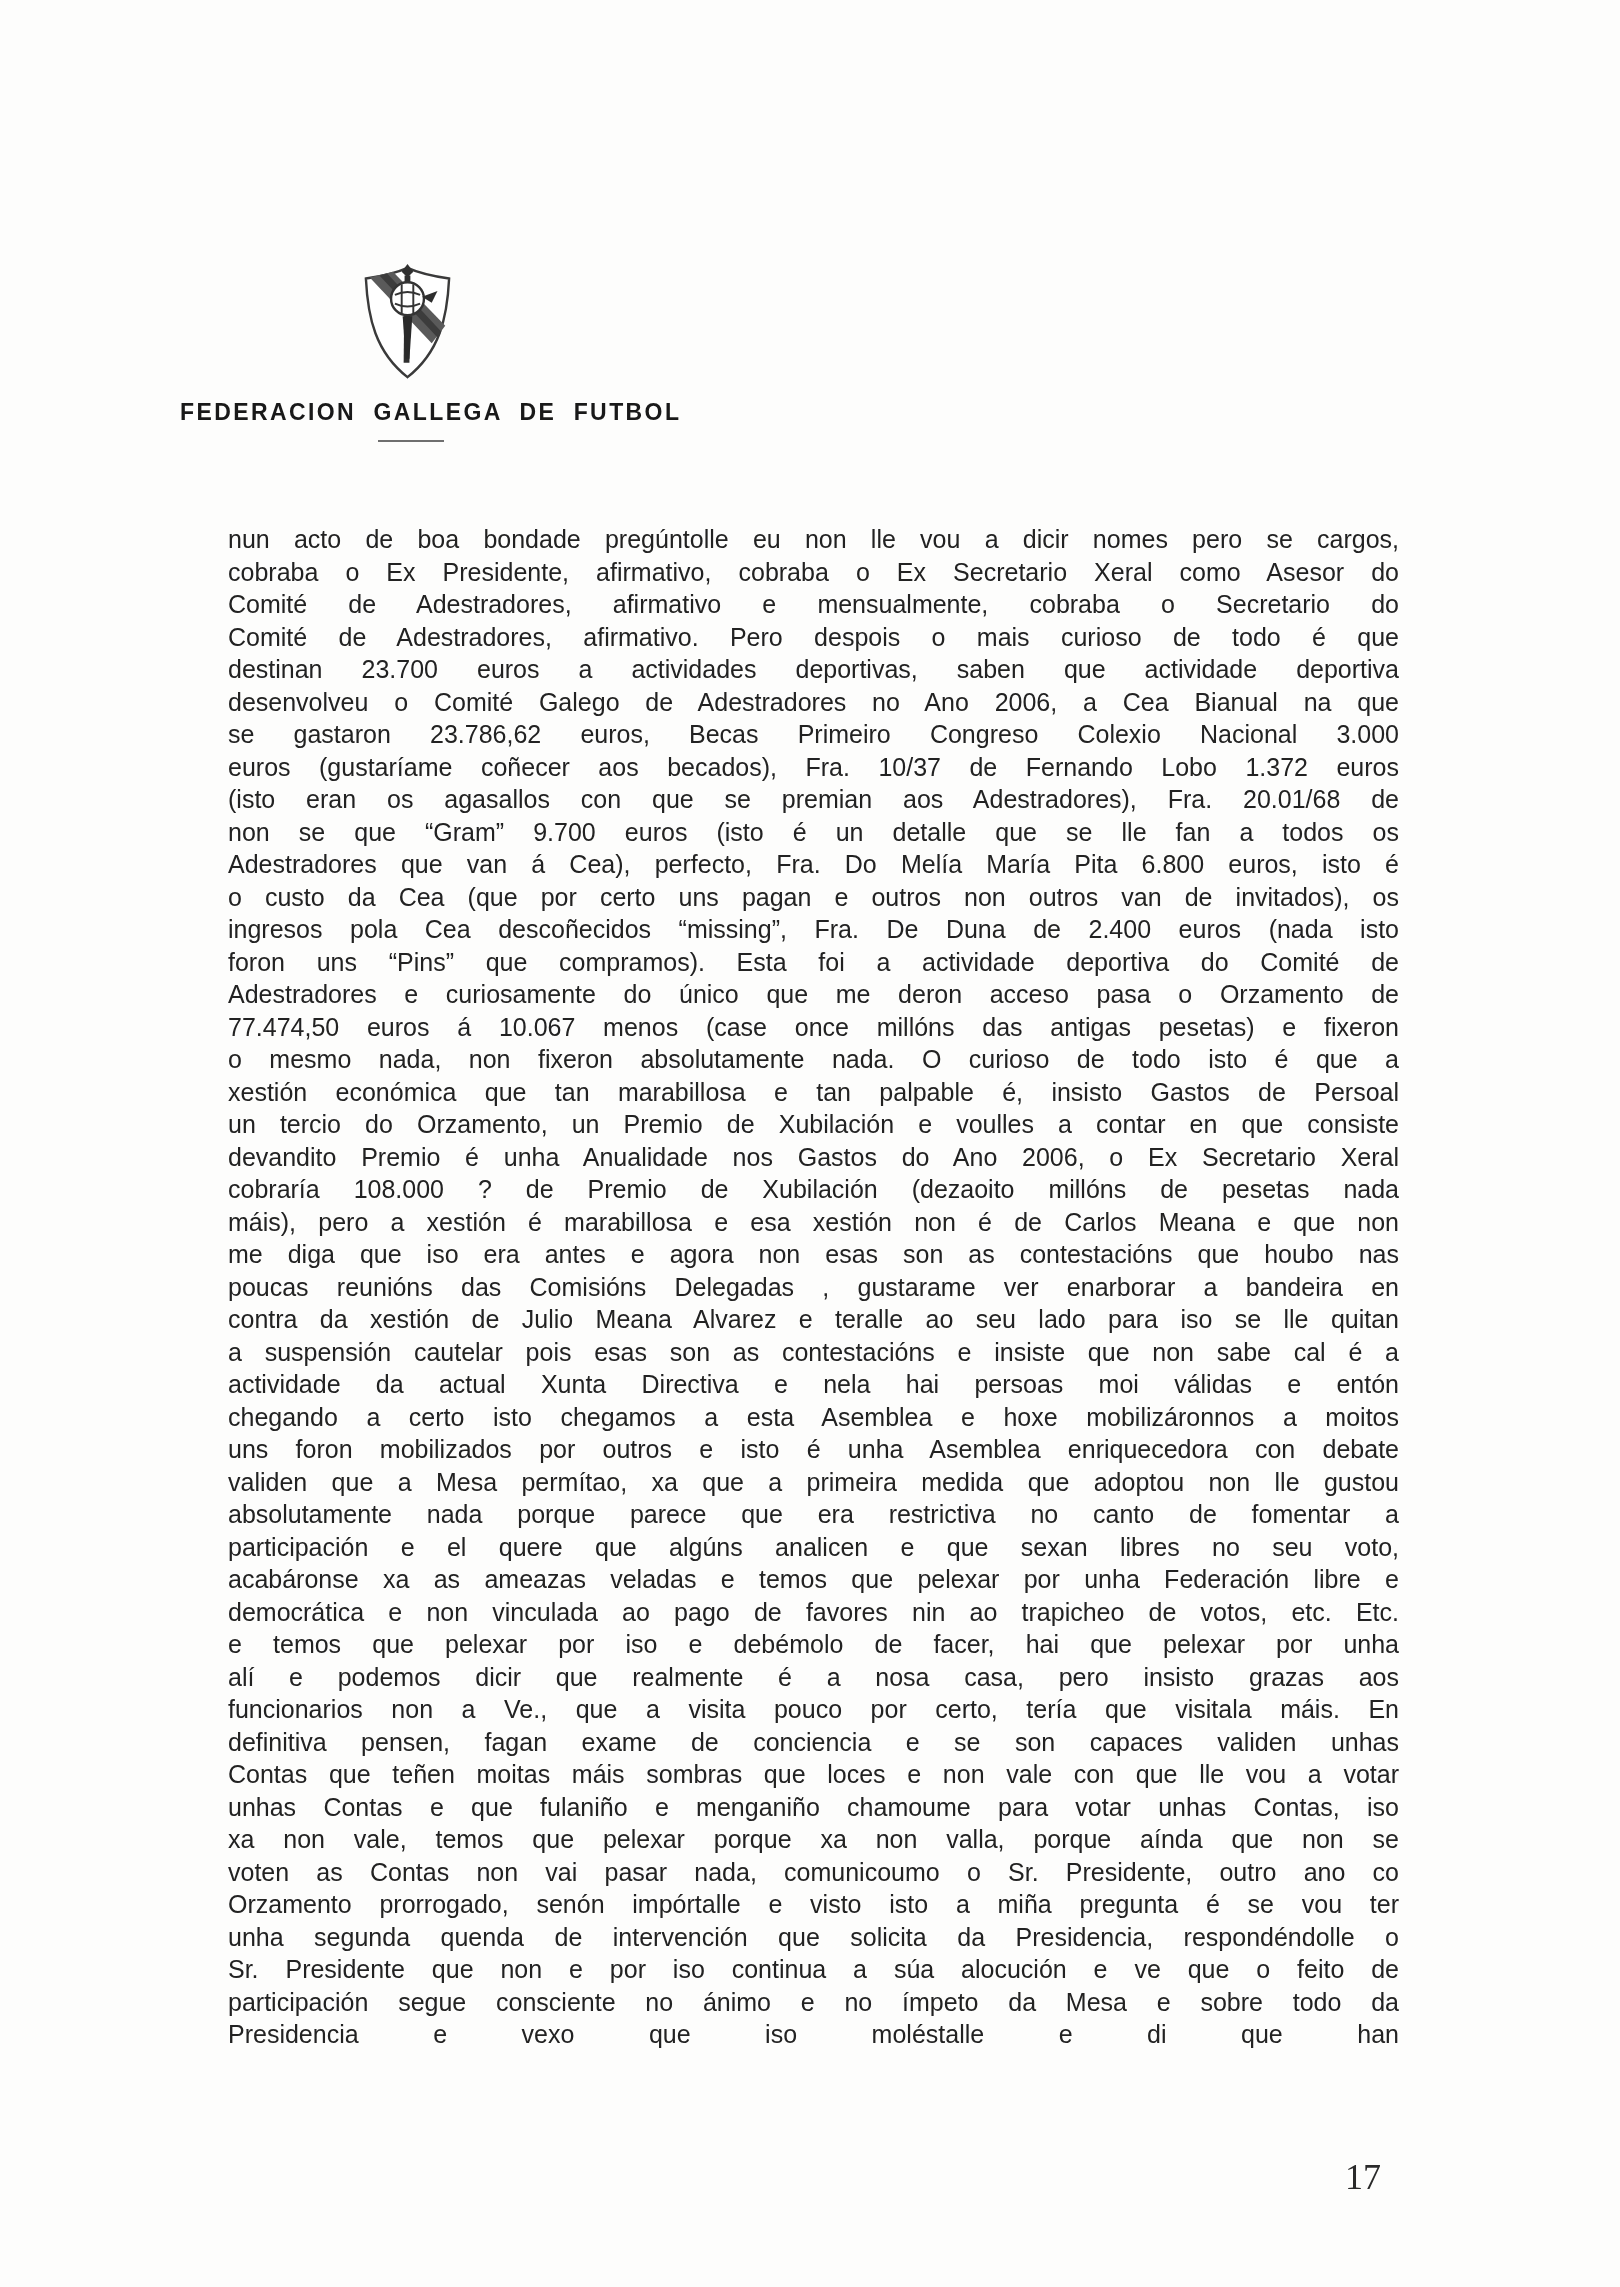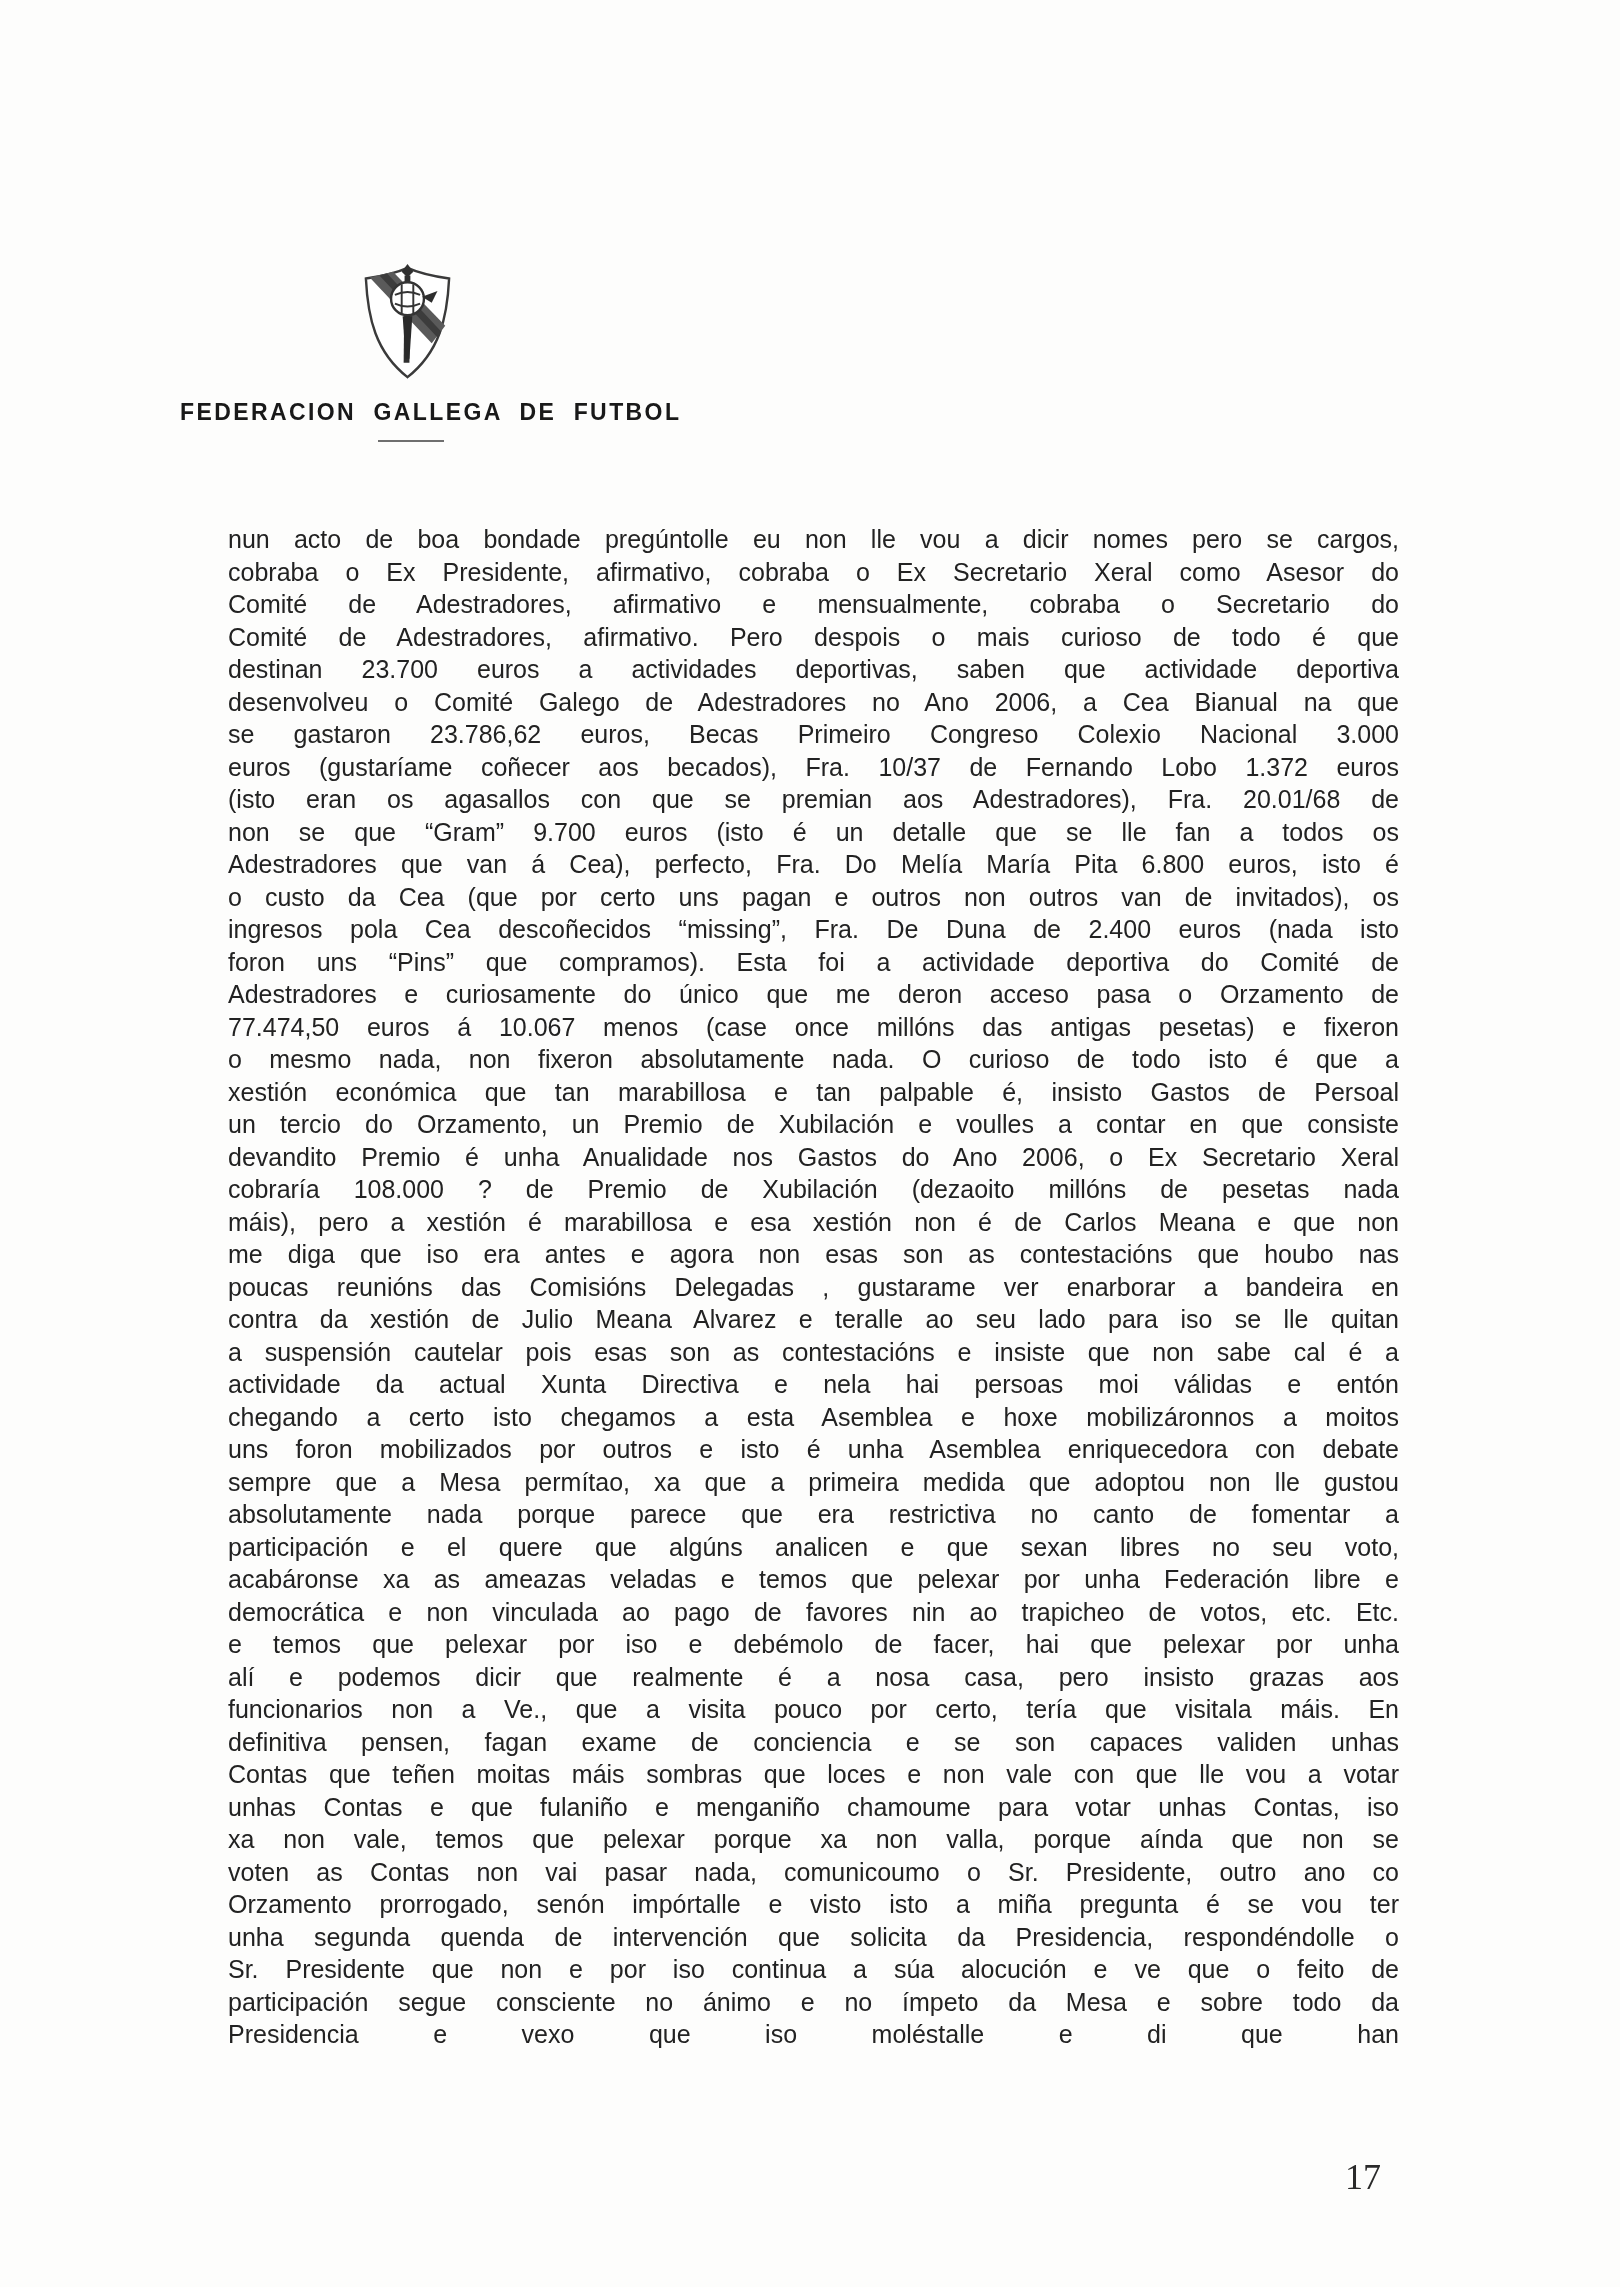--- a/index.html
+++ b/index.html
@@ -121,21 +121,21 @@
       <div class="body-line">devandito Premio é unha Anualidade nos Gastos do Ano 2006, o Ex Secretario Xeral</div>
       <div class="body-line">cobraría 108.000 ? de Premio de Xubilación (dezaoito millóns de pesetas nada</div>
       <div class="body-line">máis), pero a xestión é marabillosa e esa xestión non é de Carlos Meana e que non</div>
       <div class="body-line">me diga que iso era antes e agora non esas son as contestacións que houbo nas</div>
       <div class="body-line">poucas reunións das Comisións Delegadas , gustarame ver enarborar a bandeira en</div>
       <div class="body-line">contra da xestión de Julio Meana Alvarez e teralle ao seu lado para iso se lle quitan</div>
       <div class="body-line">a suspensión cautelar pois esas son as contestacións e insiste que non sabe cal é a</div>
       <div class="body-line">actividade da actual Xunta Directiva e nela hai persoas moi válidas e entón</div>
       <div class="body-line">chegando a certo isto chegamos a esta Asemblea e hoxe mobilizáronnos a moitos</div>
       <div class="body-line">uns foron mobilizados por outros e isto é unha Asemblea enriquecedora con debate</div>
-      <div class="body-line">sempre que a Mesa permítao, xa que a primeira medida que adoptou non lle gustou</div>
+      <div class="body-line">validen que a Mesa permítao, xa que a primeira medida que adoptou non lle gustou</div>
       <div class="body-line">absolutamente nada porque parece que era restrictiva no canto de fomentar a</div>
       <div class="body-line">participación e el quere que algúns analicen e que sexan libres no seu voto,</div>
       <div class="body-line">acabáronse xa as ameazas veladas e temos que pelexar por unha Federación libre e</div>
       <div class="body-line">democrática e non vinculada ao pago de favores nin ao trapicheo de votos, etc. Etc.</div>
       <div class="body-line">e temos que pelexar por iso e debémolo de facer, hai que pelexar por unha</div>
       <div class="body-line">alí e podemos dicir que realmente é a nosa casa, pero insisto grazas aos</div>
       <div class="body-line">funcionarios non a Ve., que a visita pouco por certo, tería que visitala máis. En</div>
       <div class="body-line">definitiva pensen, fagan exame de conciencia e se son capaces validen unhas</div>
       <div class="body-line">Contas que teñen moitas máis sombras que loces e non vale con que lle vou a votar</div>
       <div class="body-line">unhas Contas e que fulaniño e menganiño chamoume para votar unhas Contas, iso</div>

